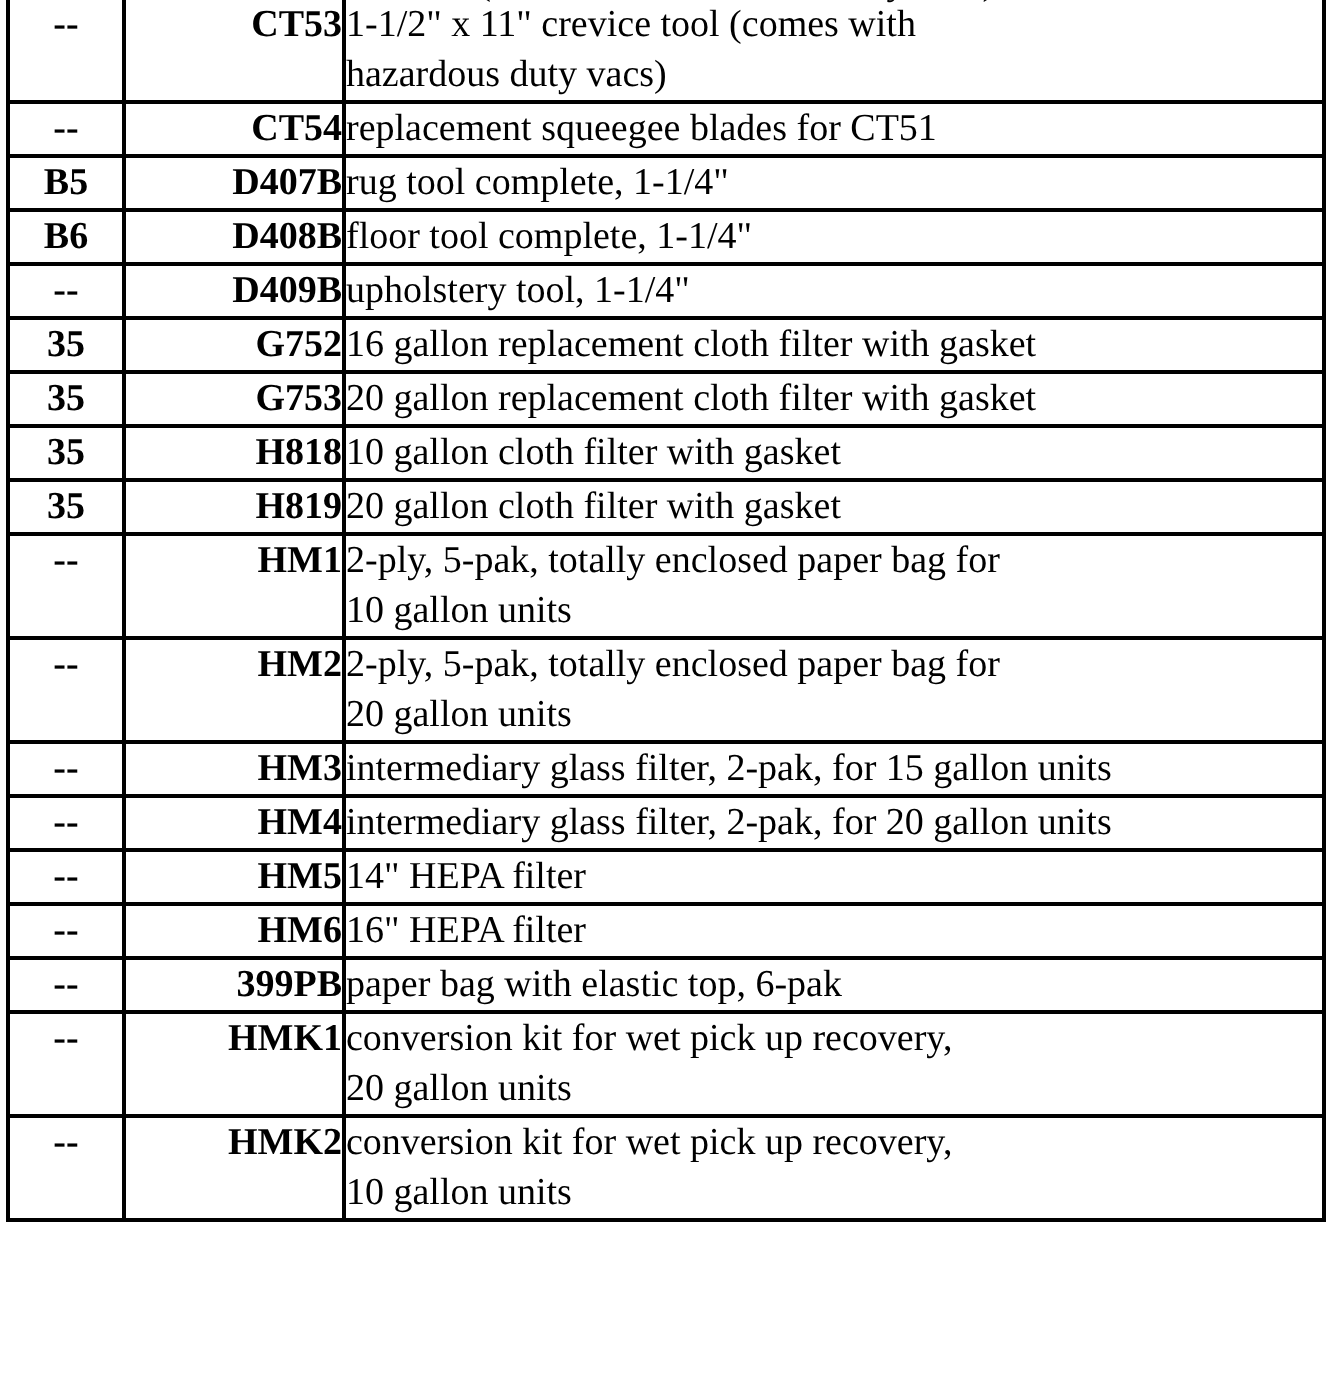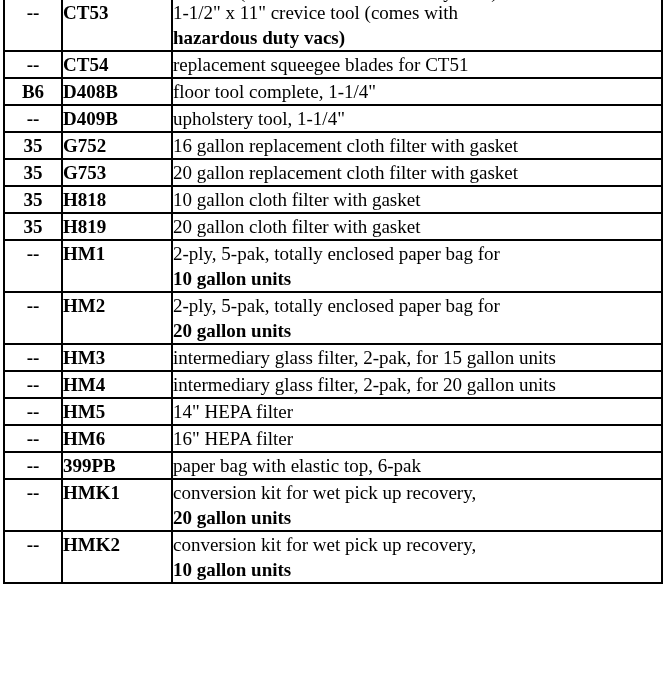--- a/index.html
+++ b/index.html
@@ -36,36 +36,35 @@
   }
   .cell-ref {
     text-align: center;
     font-weight: bold;
     font-size: 19px;
     line-height: 25px;
     padding: 2px 0 3px 0;
     white-space: nowrap;
   }
   .cell-part {
-    text-align: left;
+    text-align: right;
     font-weight: bold;
     font-size: 19px;
     line-height: 25px;
     padding: 2px 0 3px 0;
     white-space: nowrap;
   }
   .cell-desc {
     text-align: left;
     font-size: 19px;
     line-height: 25px;
     padding: 2px 0 3px 8px;
   }
   .cell-desc .line2 {
     display: block;
-    font-weight: bold;
   }
   
   tr.clipped td {
     border-top: none;
   }
   tr.clipped .cell-ref,
   tr.clipped .cell-part,
   tr.clipped .cell-desc {
     padding-top: 0;
   }
@@ -121,20 +120,27 @@
       </tr>
 
       <tr>
         <td class="cell-ref">--</td>
         <td class="cell-part">CT54</td>
         <td class="cell-desc">
           <span>replacement squeegee blades for CT51</span>
         </td>
       </tr>
 
+      <tr>
+        <td class="cell-ref">B5</td>
+        <td class="cell-part">D407B</td>
+        <td class="cell-desc">
+          <span>rug tool complete, 1-1/4"</span>
+        </td>
+      </tr>
 
       <tr>
         <td class="cell-ref">B6</td>
         <td class="cell-part">D408B</td>
         <td class="cell-desc">
           <span>floor tool complete, 1-1/4"</span>
         </td>
       </tr>
 
       <tr>

